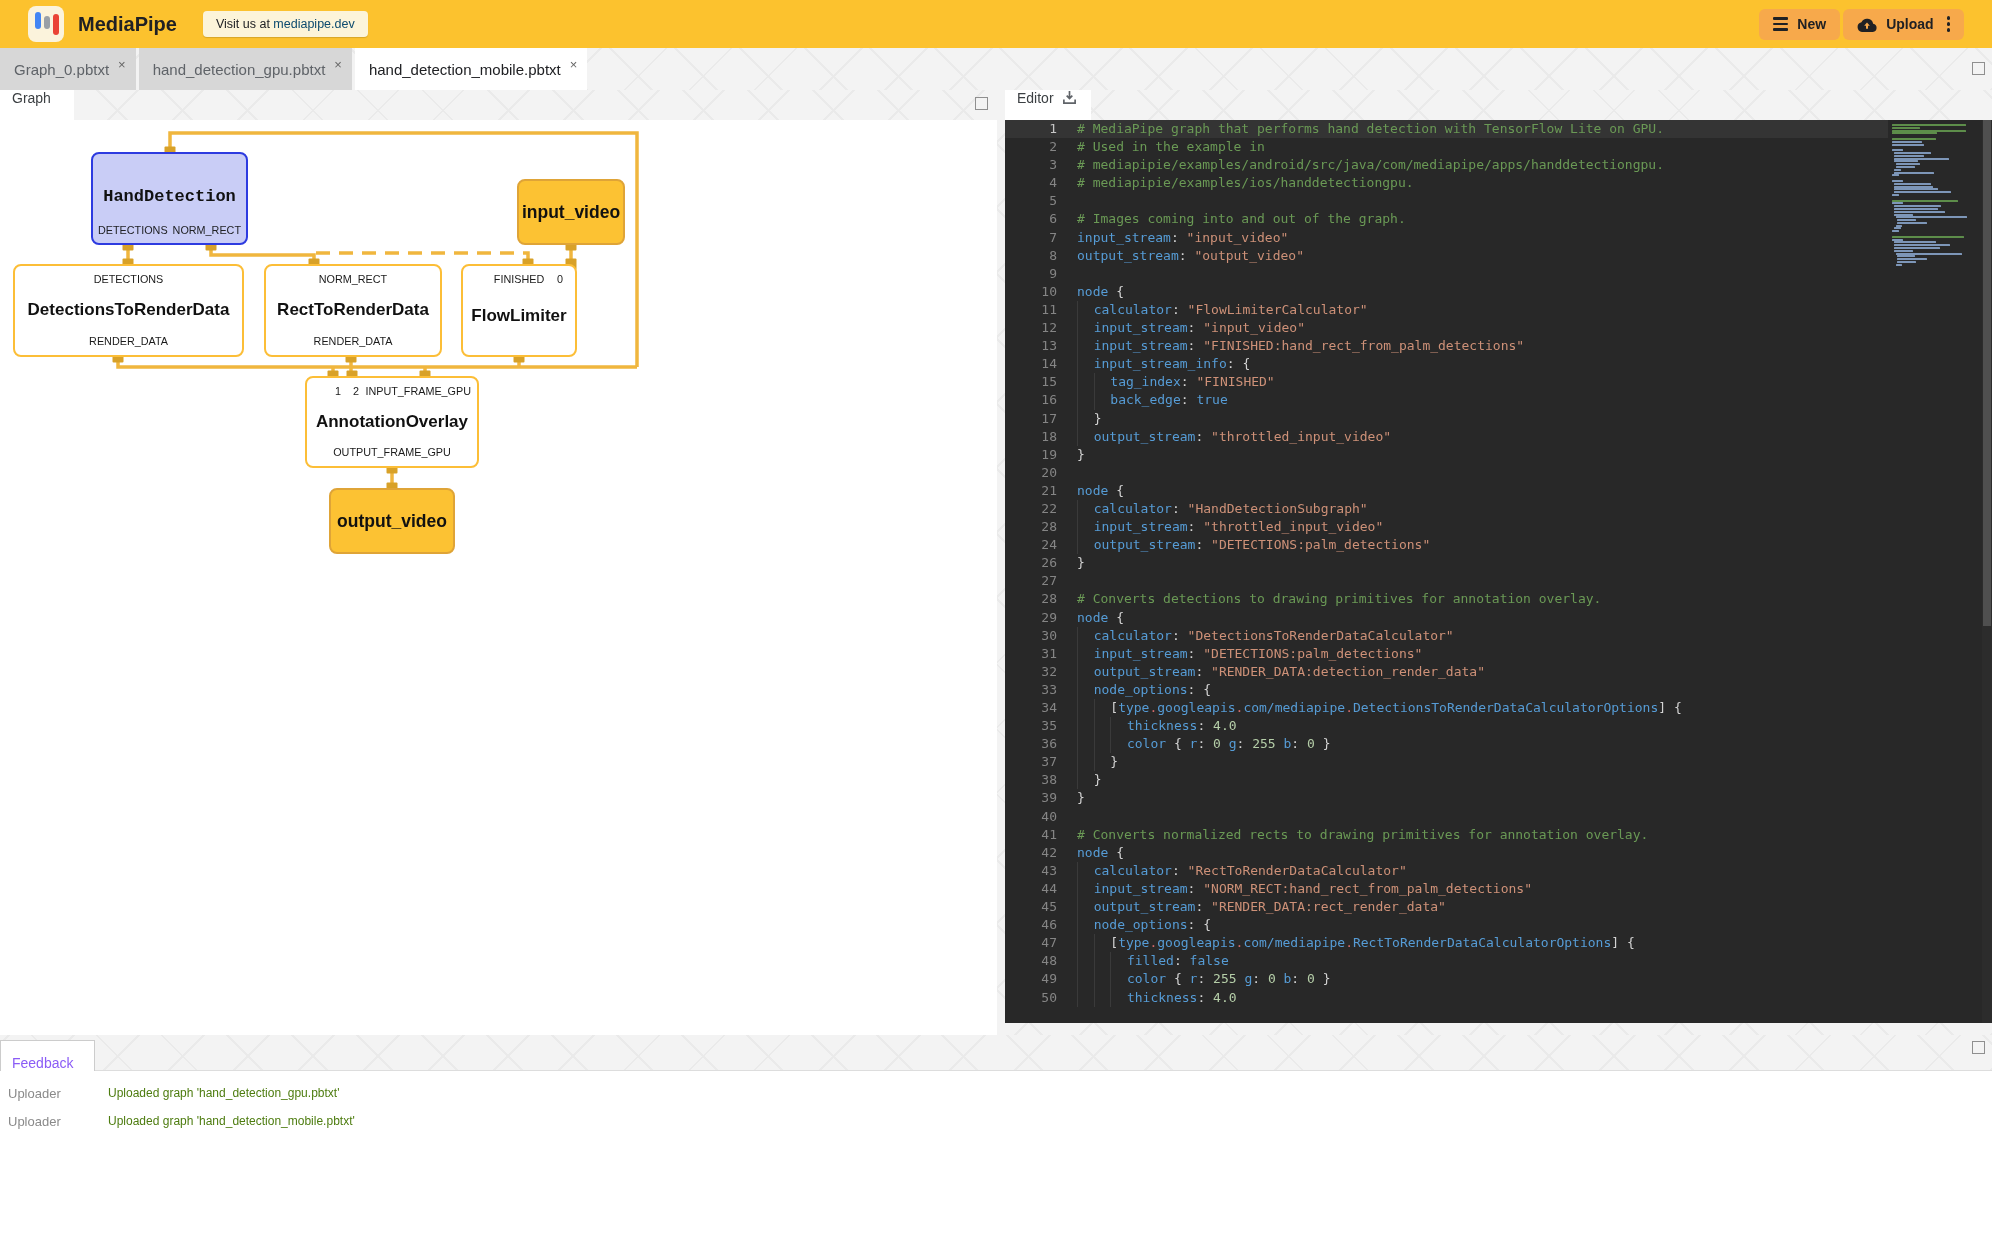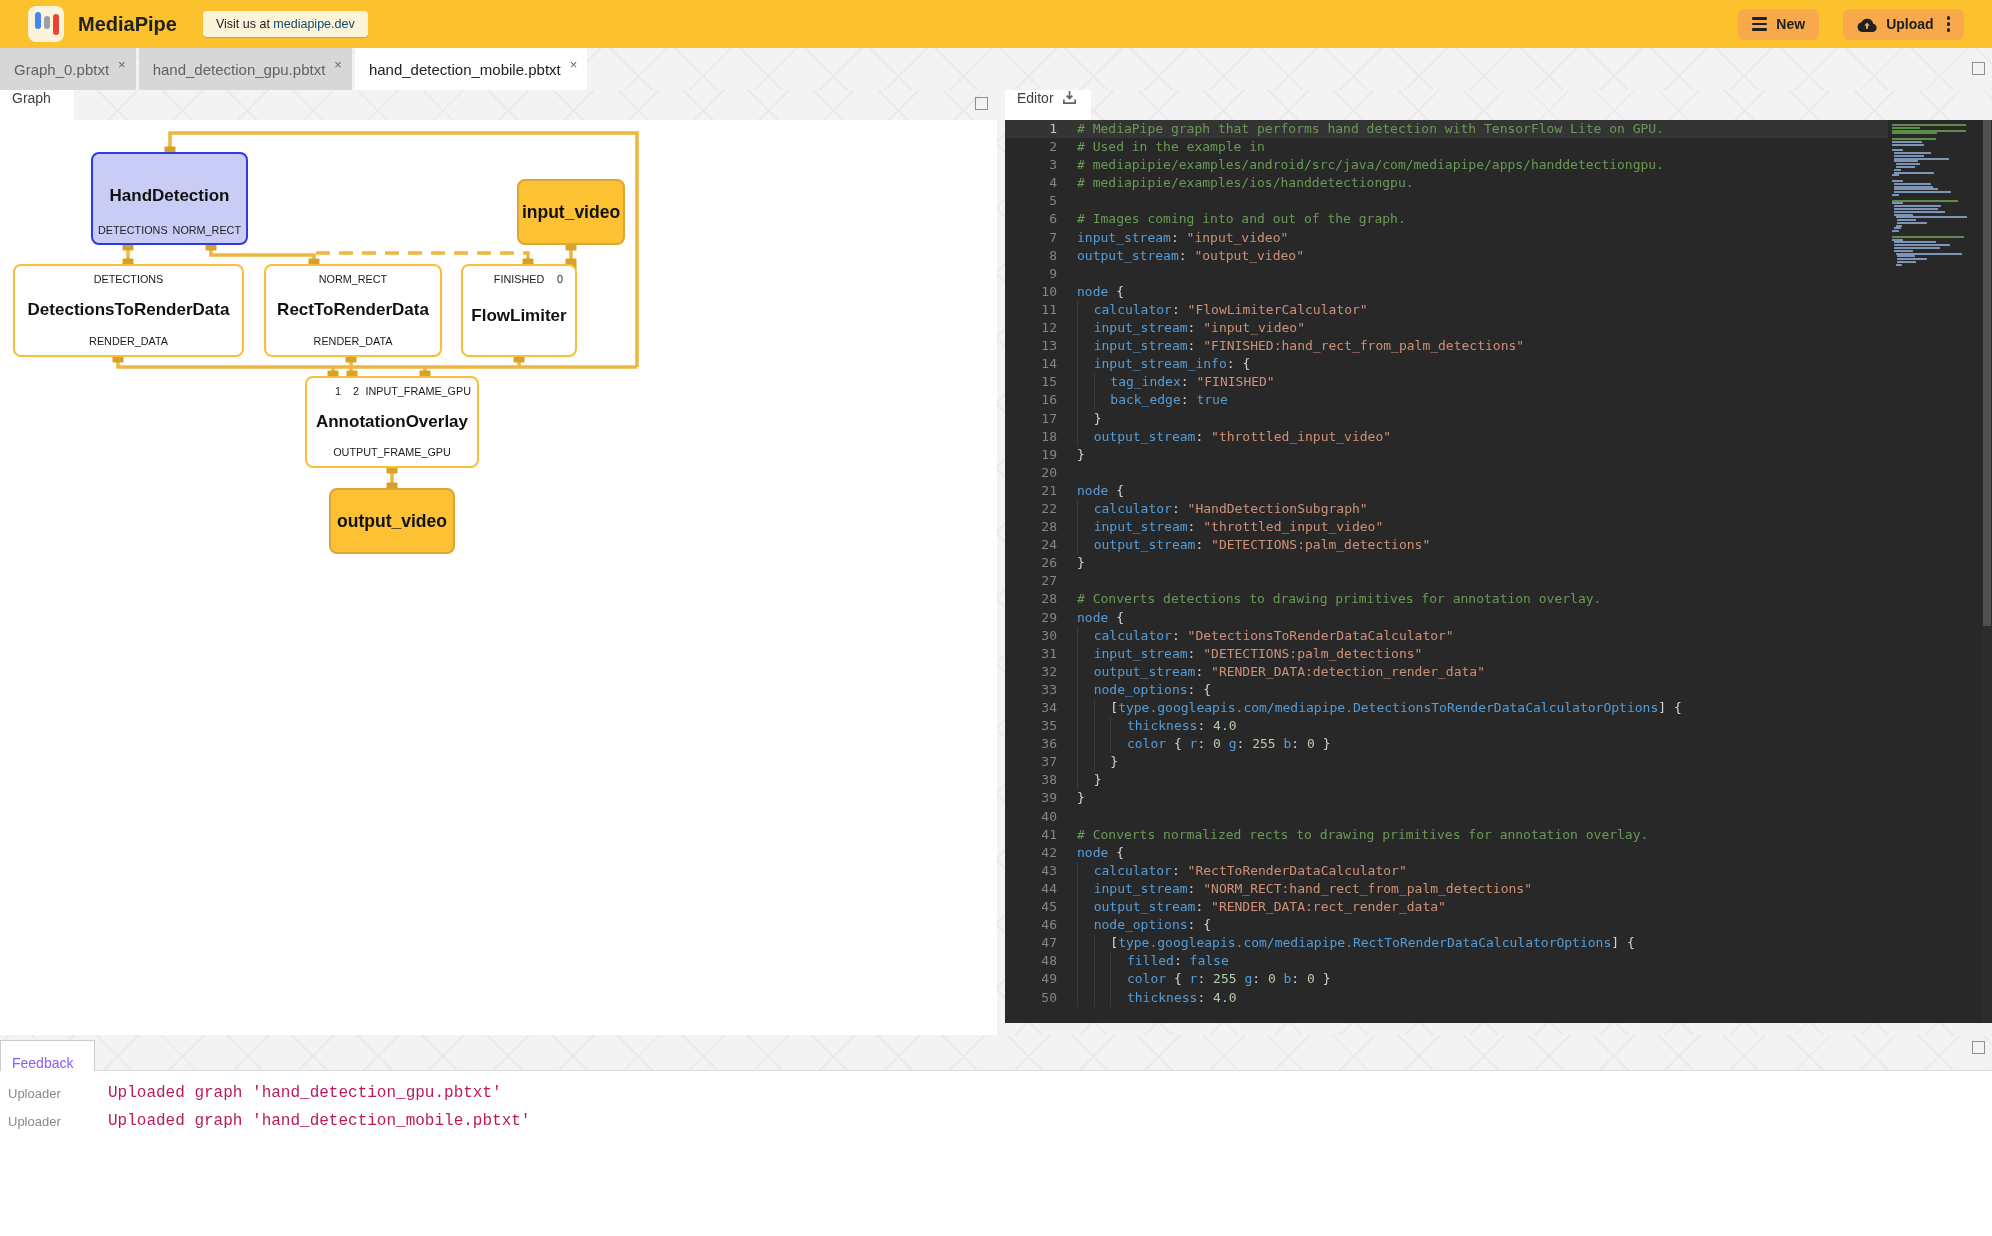--- a/index.html
+++ b/index.html
@@ -14,21 +14,21 @@
   .logo{width:36px;height:36px;margin-left:28px;border-radius:8px;background:#FBF3DC;
         position:relative;flex:0 0 auto;}
   .logo i{position:absolute;width:6px;border-radius:3px;}
   .logo .b1{left:7px;top:6px;height:17px;background:#4285F4;}
   .logo .b2{left:16px;top:10px;height:13px;background:#9AA0A6;}
   .logo .b3{left:25px;top:8px;height:21px;background:#EA4335;}
   .appname{font-size:20px;font-weight:700;margin-left:14px;color:#202124;}
   .visitchip{margin-left:26px;background:#FCF4D9;border-radius:4px;padding:6px 13px;
              font-size:12.5px;color:#202124;box-shadow:0 1px 1px rgba(0,0,0,.15);}
   .visitchip a{color:#0c4a6e;cursor:pointer;}
-  .appbtns{margin-left:auto;margin-right:28px;display:flex;gap:24px;}
+  .appbtns{margin-left:auto;margin-right:28px;display:flex;gap:3px;}
   .abtn{background:#F7A94B;border-radius:6px;height:31px;display:flex;align-items:center;
         padding:0 14px;font-size:14px;font-weight:700;color:#202124;cursor:pointer;gap:9px;}
   .ham{display:flex;flex-direction:column;gap:3px;}
   .ham i{width:15px;height:2.4px;background:#202124;border-radius:1px;}
   .kebab{display:flex;flex-direction:column;gap:2.6px;margin-left:4px;}
   .kebab i{width:3.4px;height:3.4px;border-radius:50%;background:#202124;}
   
   .tabrow{position:absolute;top:48px;left:0;width:100%;height:42px;display:flex;gap:3px;}
   .ftab-file{height:42px;display:flex;align-items:center;padding:0 10px 0 14px;
              font-size:15px;background:#D7D7D7;color:#5f6368;cursor:pointer;white-space:nowrap;}
@@ -47,21 +47,21 @@
   .gedges{position:absolute;top:0;left:0;}
   .gnode{position:absolute;border-radius:8px;box-sizing:border-box;cursor:pointer;}
   .gnode .gtitle{font-weight:700;font-size:17px;color:#111;text-align:center;}
   .node-sub{background:#C9CDF6;border:2.5px solid #2D3BE0;}
   .node-calc{background:#ffffff;border:2px solid #FCBE37;}
   .node-stream{background:#FCC233;border:2px solid #DFA437;display:flex;align-items:center;
                justify-content:center;}
   .node-stream .gtitle{font-size:17.5px;}
   .prow{display:flex;font-size:10.8px;color:#1a1a1a;align-items:center;}
   .sub-inner{display:flex;flex-direction:column;height:100%;justify-content:flex-end;}
-  .sub-inner .gtitle{margin:auto 0;padding-top:14px;}
+  .sub-inner .gtitle{margin:auto 0;padding-top:14px;font-family:Liberation Mono, monospace;}
   .sub-ports{display:flex;justify-content:space-between;padding:0 5px 7px 5px;font-size:10.8px;}
   .calc-inner{display:flex;flex-direction:column;height:100%;justify-content:space-between;
               padding:7px 0 8px 0;box-sizing:border-box;}
   .pcen{justify-content:center;}
   .fl-top{position:relative;justify-content:center;}
   .fl-zero{position:absolute;right:12px;}
   .ao-top{padding:0 6px;}
   .ao-top .p1{margin-left:22px;}
   .ao-top .p2{margin-left:12px;}
   .ao-top .pin{margin-left:auto;}
@@ -84,21 +84,21 @@
   .scroll-thumb{position:absolute;top:0;left:1px;width:8px;height:56%;background:#4f4f4f;cursor:pointer;}
   
   .feedback{position:absolute;top:1035px;left:0;width:100%;height:201px;background:#ffffff;}
   .fstrip{position:absolute;top:0;left:0;right:0;height:35px;border-bottom:1px solid #ddd;}
   .feedback-tab{position:absolute;top:5px;left:0;width:95px;height:31px;background:#fff;
                 border:1px solid #ccc;border-bottom:none;display:flex;align-items:flex-end;
                 padding-left:11px;font-size:14px;color:#8b5cf6;box-sizing:border-box;cursor:pointer;}
   .fmsgs{position:absolute;top:44px;left:0;right:0;}
   .frow{display:flex;height:28px;align-items:center;gap:36px;}
   .fsrc{flex:0 0 64px;padding-left:8px;color:#8a8a8a;font-size:13px;}
-  .ftxt{font-size:16px;color:#be185d;font-weight:500;font-family:Liberation Mono, monospace;}
+  .ftxt{font-size:12px;color:#4d7c0f;font-weight:500;}
   .dlicon{display:inline-block;}
 </style>
 </head>
 <body>
 <div class="screen">
 
   <div class="appbar">
     <div class="logo">
       <i class="b1"></i>
         <i class="b2"></i>

